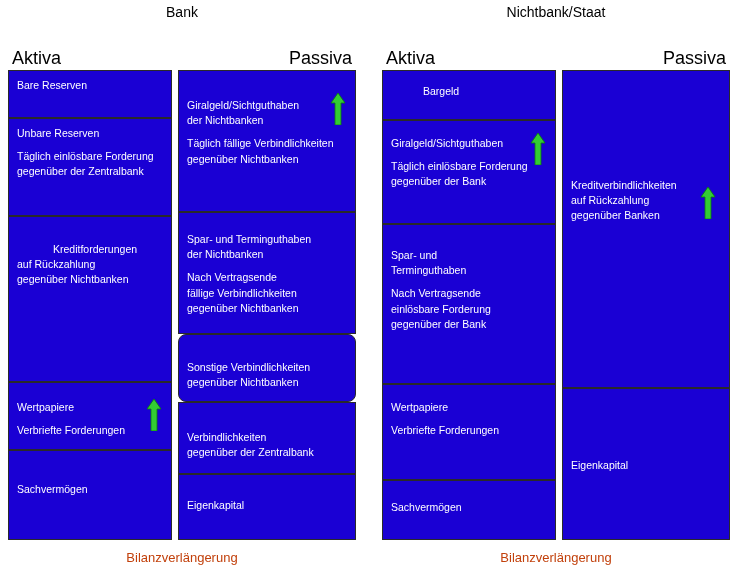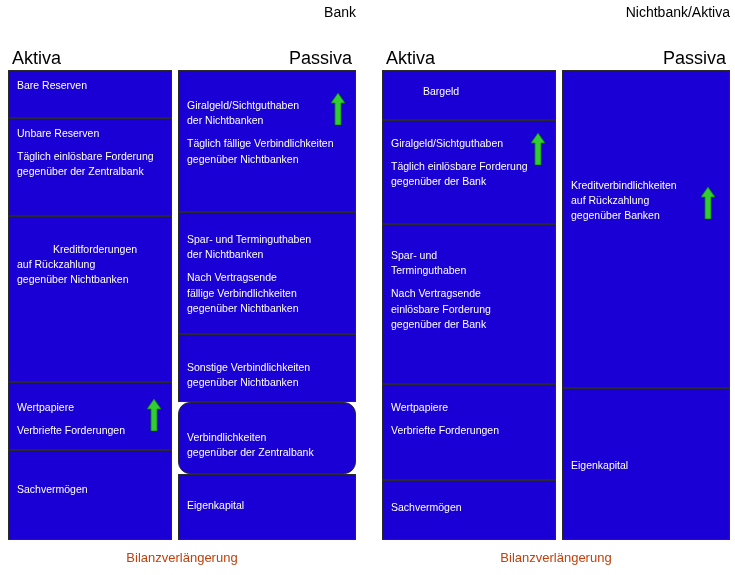--- a/index.html
+++ b/index.html
@@ -15,21 +15,21 @@
     color: #000000;
     overflow: hidden;
   }
   .panel {
     position: absolute;
   }
   .panel-title {
     position: absolute;
     top: 4px;
     width: 100%;
-    text-align: right;
+    text-align: center;
     font-size: 14px;
     color: #000;
   }
   .col-label {
     position: absolute;
     font-size: 18px;
     color: #000;
   }
   .footer-label {
     position: absolute;
@@ -115,37 +115,37 @@
     </span>
   </div>
   <div class="box" style="left:170px; top:212px; width:178px; height:122px;">
     <span class="line" style="margin-top:12px;">Spar- und Terminguthaben</span>
     <span class="line">der Nichtbanken</span>
     <span class="gap"></span>
     <span class="line">Nach Vertragsende</span>
     <span class="line">fällige Verbindlichkeiten</span>
     <span class="line">gegenüber Nichtbanken</span>
   </div>
-  <div class="box" style="left:170px; top:334px; width:178px; height:68px;">
+  <div class="box" style="left:170px; top:334px; width:178px; height:68px;border-radius:8px;">
     <span class="line" style="margin-top:18px;">Sonstige Verbindlichkeiten</span>
     <span class="line">gegenüber Nichtbanken</span>
   </div>
-  <div class="box" style="left:170px; top:402px; width:178px; height:72px;border-radius:12px;">
+  <div class="box" style="left:170px; top:402px; width:178px; height:72px;">
     <span class="line" style="margin-top:20px;">Verbindlichkeiten</span>
     <span class="line">gegenüber der Zentralbank</span>
   </div>
   <div class="box" style="left:170px; top:474px; width:178px; height:66px;">
     <span class="line" style="margin-top:16px;">Eigenkapital</span>
   </div>
 
   <div class="footer-label" style="left:0px; top:550px; width:348px;">Bilanzverlängerung</div>
 </div>
 
 <div class="panel" id="nonbank-panel">
-  <div class="panel-title">Nichtbank/Aktiva</div>
+  <div class="panel-title">Nichtbank/Staat</div>
   <div class="col-label" style="left:4px; top:48px;">Aktiva</div>
   <div class="col-label" style="right:4px; top:48px;">Passiva</div>
 
   <div class="box" style="left:0px; top:70px; width:174px; height:50px;">
     <span class="line" style="margin-top:6px;margin-left:32px;">Bargeld</span>
   </div>
   <div class="box" style="left:0px; top:120px; width:174px; height:104px;">
     <span class="line" style="margin-top:8px;">Giralgeld/Sichtguthaben</span>
     <span class="gap"></span>
     <span class="line">Täglich einlösbare Forderung</span>

